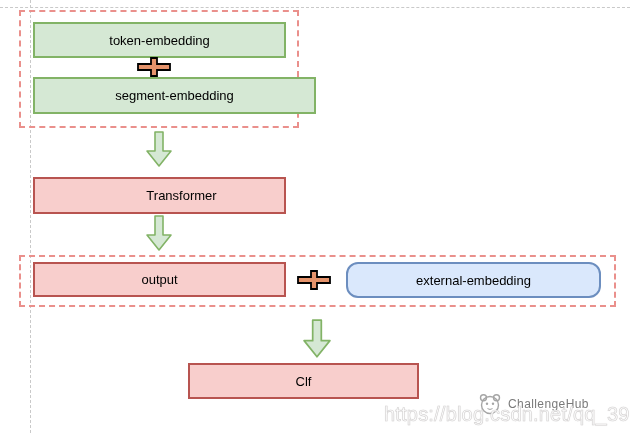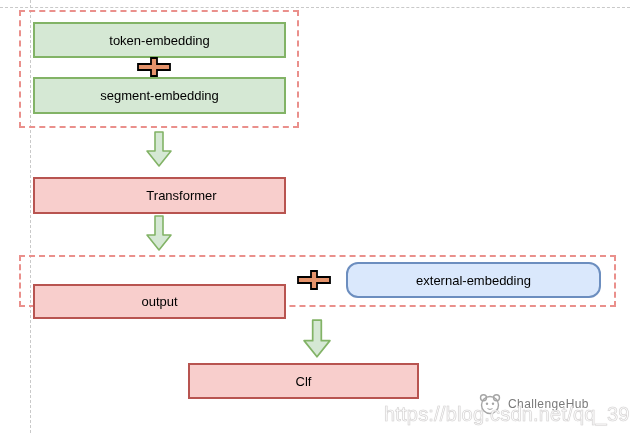--- a/index.html
+++ b/index.html
@@ -14,23 +14,23 @@
   #frame-output{left:19px;top:255px;width:597px;height:52px;}
   .node{
     position:absolute;box-sizing:border-box;border:2px solid #000;
     display:flex;align-items:center;justify-content:center;
     font-size:13px;color:#000;line-height:1;text-align:center;
   }
   .node.green{background:#d5e8d4;border-color:#82b366;}
   .node.red{background:#f8cecc;border-color:#b85450;}
   .node.blue{background:#dae8fc;border-color:#6c8ebf;border-radius:12px;}
   #node-token{left:33px;top:22px;width:253px;height:36px;text-align:right;}
-  #node-segment{left:33px;top:77px;width:253px;height:37px;}
+  #node-segment{left:33px;top:77px;width:283px;height:37px;}
   #node-transformer{left:33px;top:177px;width:253px;height:37px;padding-left:44px;}
-  #node-output{left:33px;top:262px;width:253px;height:35px;margin-top:22px;}
+  #node-output{left:33px;top:262px;width:253px;height:35px;}
   #node-external{left:346px;top:262px;width:255px;height:36px;}
   #node-clf{left:188px;top:363px;width:231px;height:36px;}
   .plus{position:absolute;overflow:visible;}
   #plus-1{left:137px;top:57px;}
   #plus-2{left:297px;top:270px;}
   .arrow{position:absolute;overflow:visible;}
   #arrow-1{left:146px;top:131px;}
   #arrow-2{left:146px;top:215px;}
   #arrow-3{left:303px;top:319px;}
   #brand{position:absolute;left:477px;top:391px;display:flex;align-items:center;z-index:4;}

